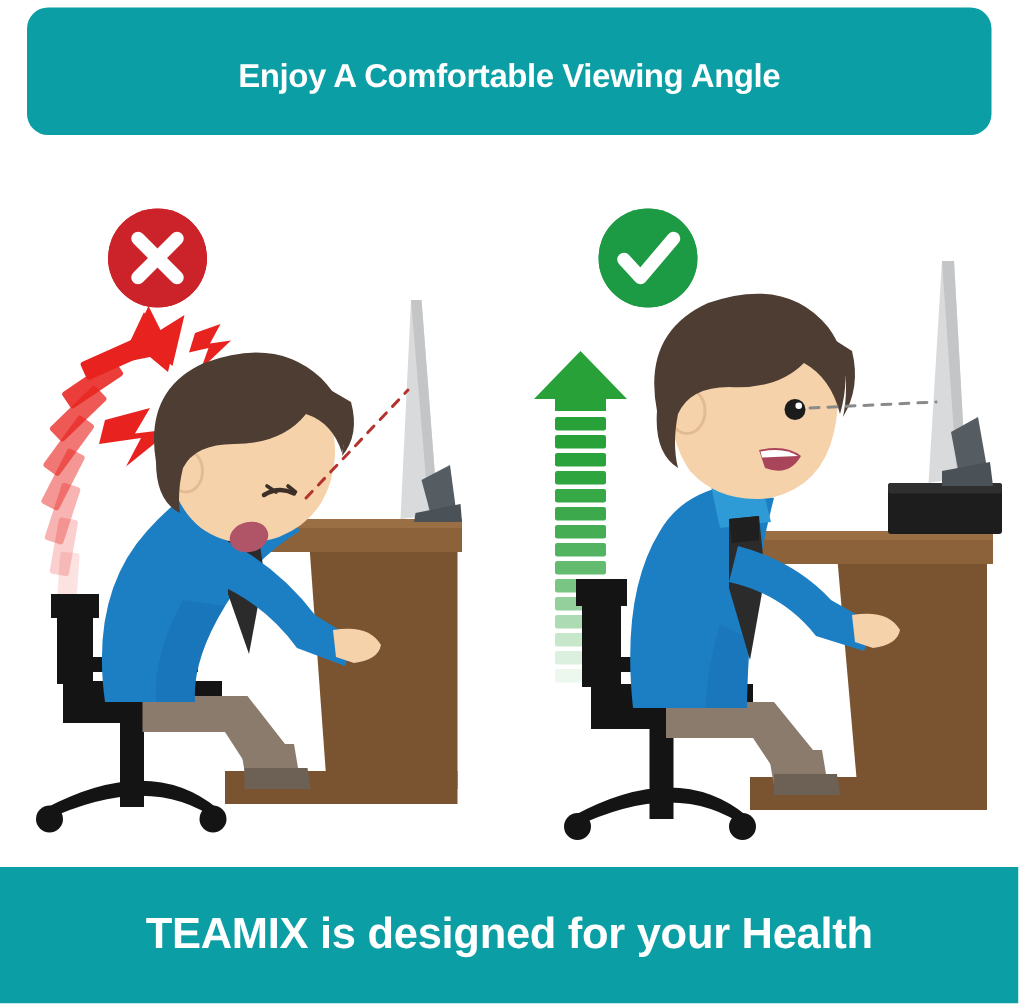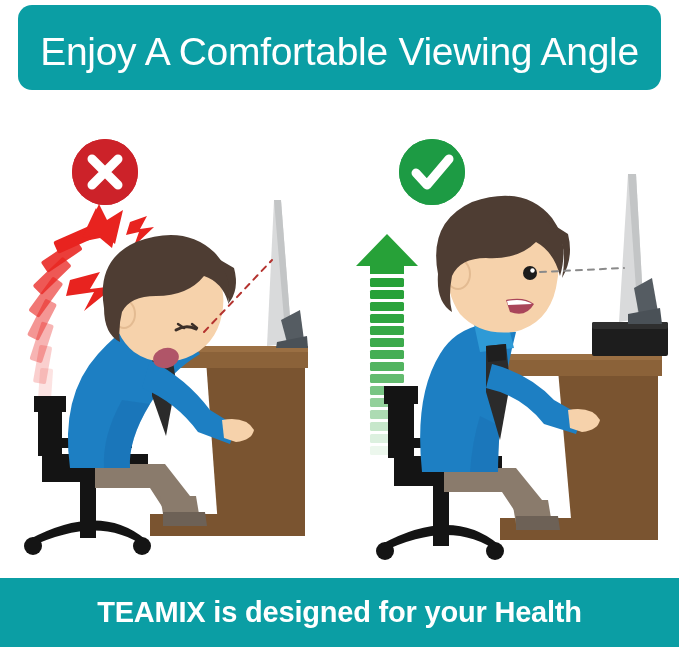--- a/index.html
+++ b/index.html
@@ -12,32 +12,32 @@
   .stage{position:absolute;inset:0;width:679px;height:669px;background:#fff;}
 
   
   .top-banner{
     position:absolute;left:18px;top:5px;width:643px;height:85px;
     background:var(--teal);border-radius:14px;
     display:flex;flex-direction:column;align-items:center;justify-content:center;
     box-sizing:border-box;
   }
   .top-title{
-    color:#ffffff;font-size:39px;font-weight:normal;line-height:1;
+    color:#ffffff;font-size:22px;font-weight:bold;line-height:1;
     letter-spacing:-0.3px;margin:16px 0 9px 0;white-space:nowrap;
   }
   .top-sub{
     color:#1b2b2b;font-size:13.2px;line-height:1;white-space:nowrap;
     font-family:"DejaVu Sans Mono","Liberation Mono",monospace;
     letter-spacing:-0.35px;
   }
 
   
   .bottom-banner{
-    position:absolute;left:0;top:578px;width:679px;height:69px;
+    position:absolute;left:0;top:578px;width:679px;height:91px;
     background:var(--teal);
     display:flex;align-items:center;justify-content:center;
   }
   .bottom-title{
     color:#ffffff;font-size:29px;font-weight:bold;white-space:nowrap;
     letter-spacing:-0.2px;
   }
 
   
   .badge{position:absolute;width:66px;height:66px;border-radius:50%;}

